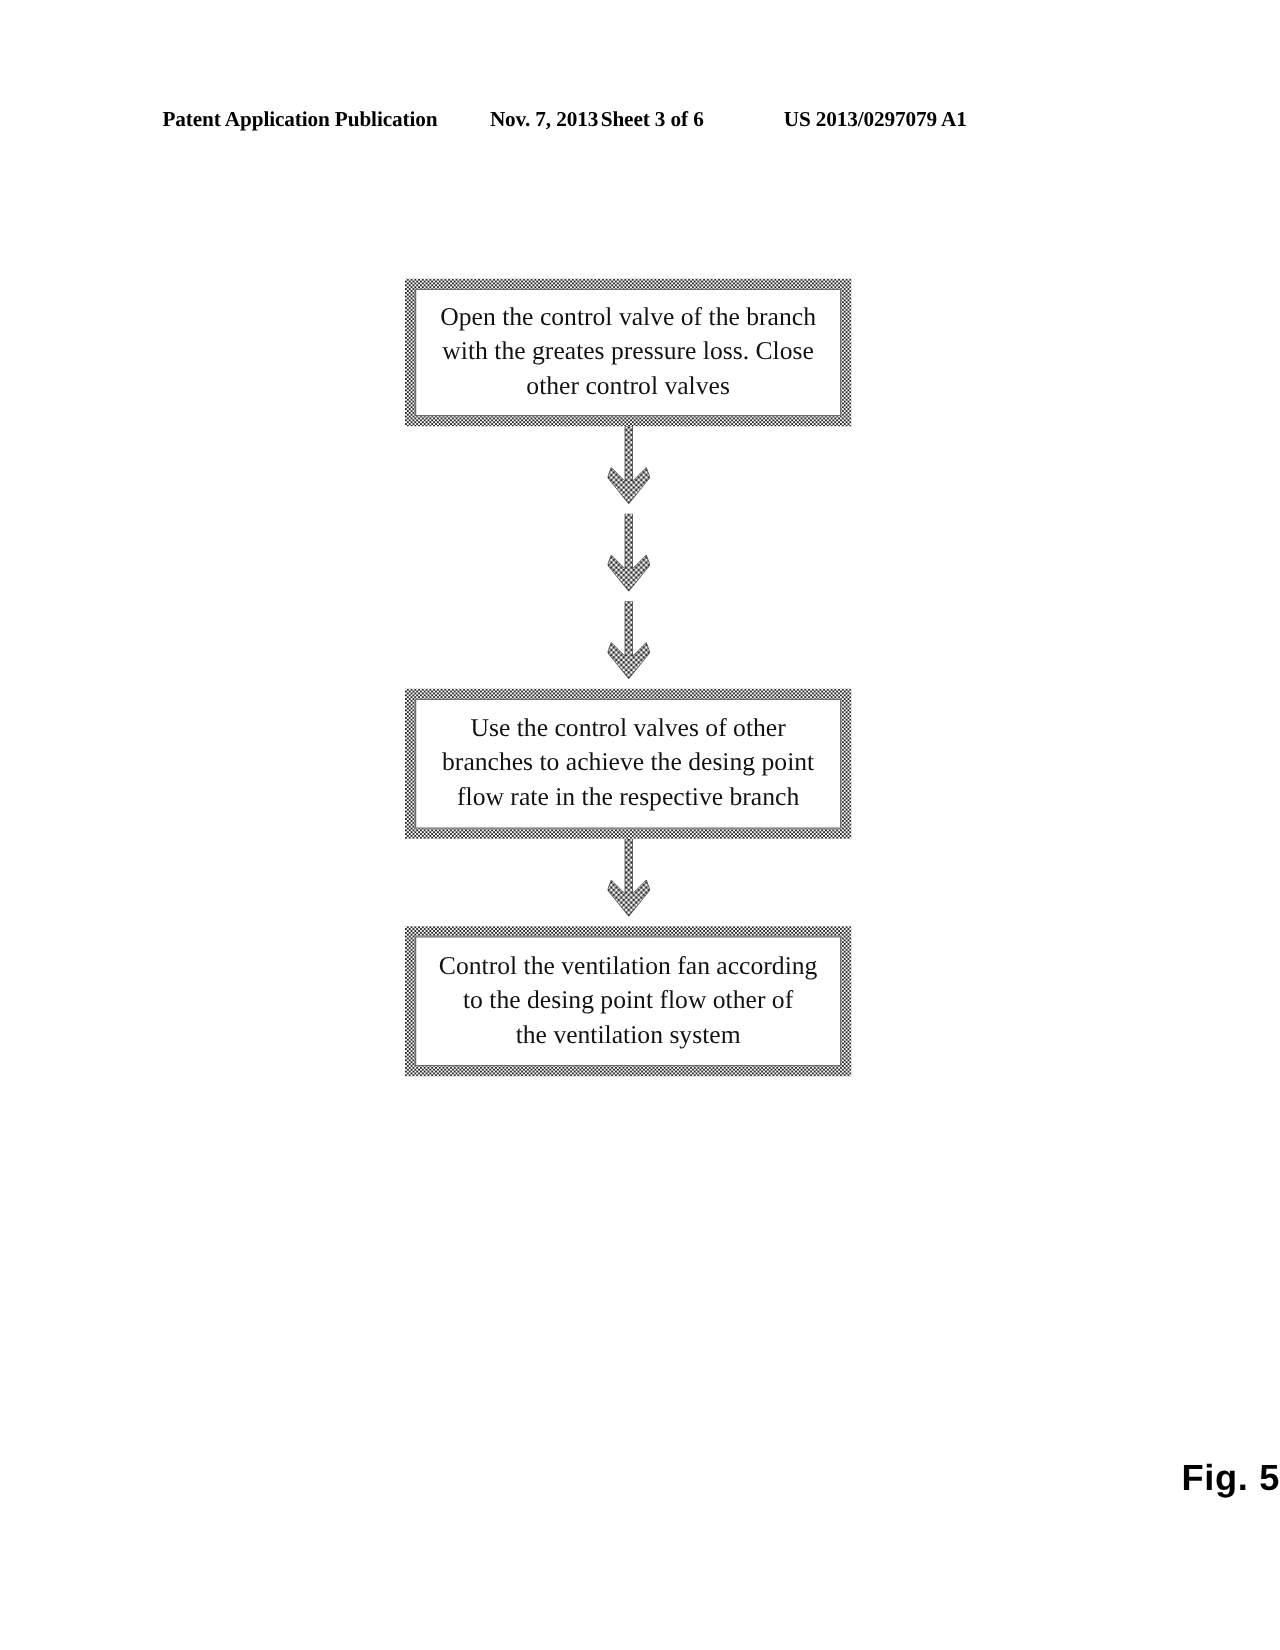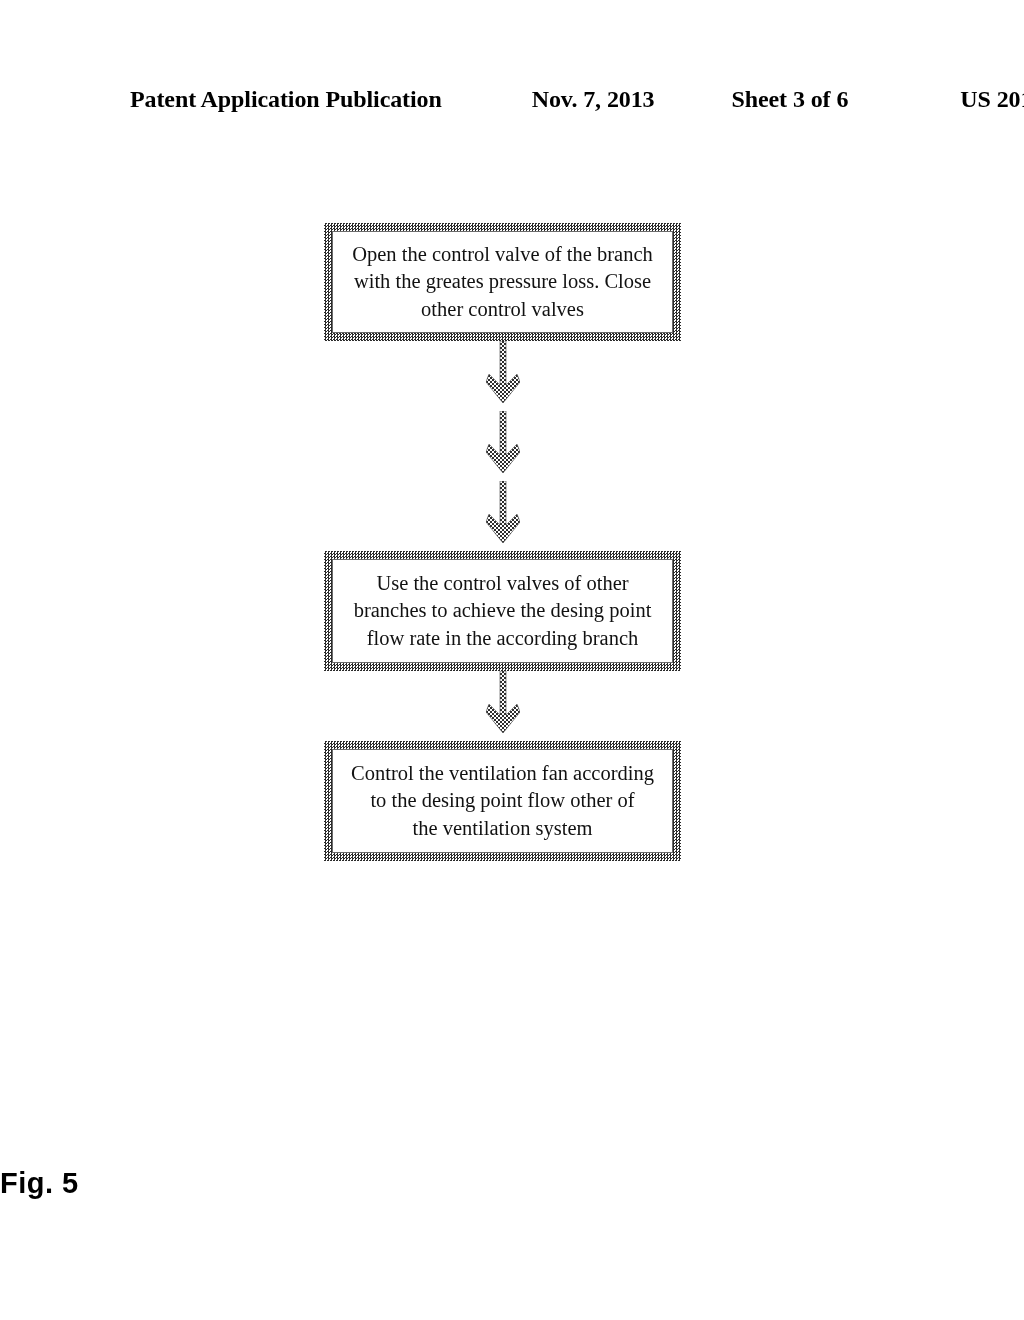--- a/index.html
+++ b/index.html
@@ -20,27 +20,26 @@
   .page-header {
     position: absolute;
     top: 86px;
     left: 130px;
     width: 764px;
     height: 24px;
     display: flex;
     align-items: baseline;
     font-family: "Liberation Serif", "DejaVu Serif", serif;
     font-weight: bold;
-    font-size: 24px;
+    font-size: 17px;
     letter-spacing: -0.1px;
     white-space: nowrap;
-    gap: 48px;
   }
   .hdr-pub      { margin-right: 42px; }
-  .hdr-date     { margin-right: 29px; }
+  .hdr-date     { margin-right: 2px; }
   .hdr-sheet    { margin-right: 64px; text-align: center; }
   .hdr-docnum   { }
 
   
   .flowchart {
     position: absolute;
     left: 324px;
     top: 223px;
     width: 357px;
   }
@@ -93,21 +92,21 @@
   .connector svg {
     display: block;
   }
 
   
   .fig-caption {
     position: absolute;
     top: 1167px;
     left: 0;
     width: 1024px;
-    text-align: left;
+    text-align: right;
     font-family: "Liberation Sans", "DejaVu Sans", sans-serif;
     font-weight: bold;
     font-size: 29px;
     letter-spacing: 0.5px;
     color: #000000;
   }
 </style>
 </head>
 <body>
 
@@ -152,21 +151,21 @@
   <div class="connector">
     <svg width="34" height="70" viewBox="0 0 34 70" aria-hidden="true">
       <path d="M14,0 L20,0 L20,44 L31,33 L34,41 L17,62 L0,41 L3,33 L14,44 Z" fill="url(#hatchA)" stroke="#3a3a3a" stroke-width="0.6"></path>
     </svg>
   </div>
 
   <div class="node node-4">
     <div class="node-inner">
       <div class="node-text">Use the control valves of other
 branches to achieve the desing point
-flow rate in the according branch</div>
+flow rate in the respective branch</div>
     </div>
   </div>
 
   <div class="connector">
     <svg width="34" height="70" viewBox="0 0 34 70" aria-hidden="true">
       <path d="M14,0 L20,0 L20,44 L31,33 L34,41 L17,62 L0,41 L3,33 L14,44 Z" fill="url(#hatchA)" stroke="#3a3a3a" stroke-width="0.6"></path>
     </svg>
   </div>
 
   <div class="node node-5">

